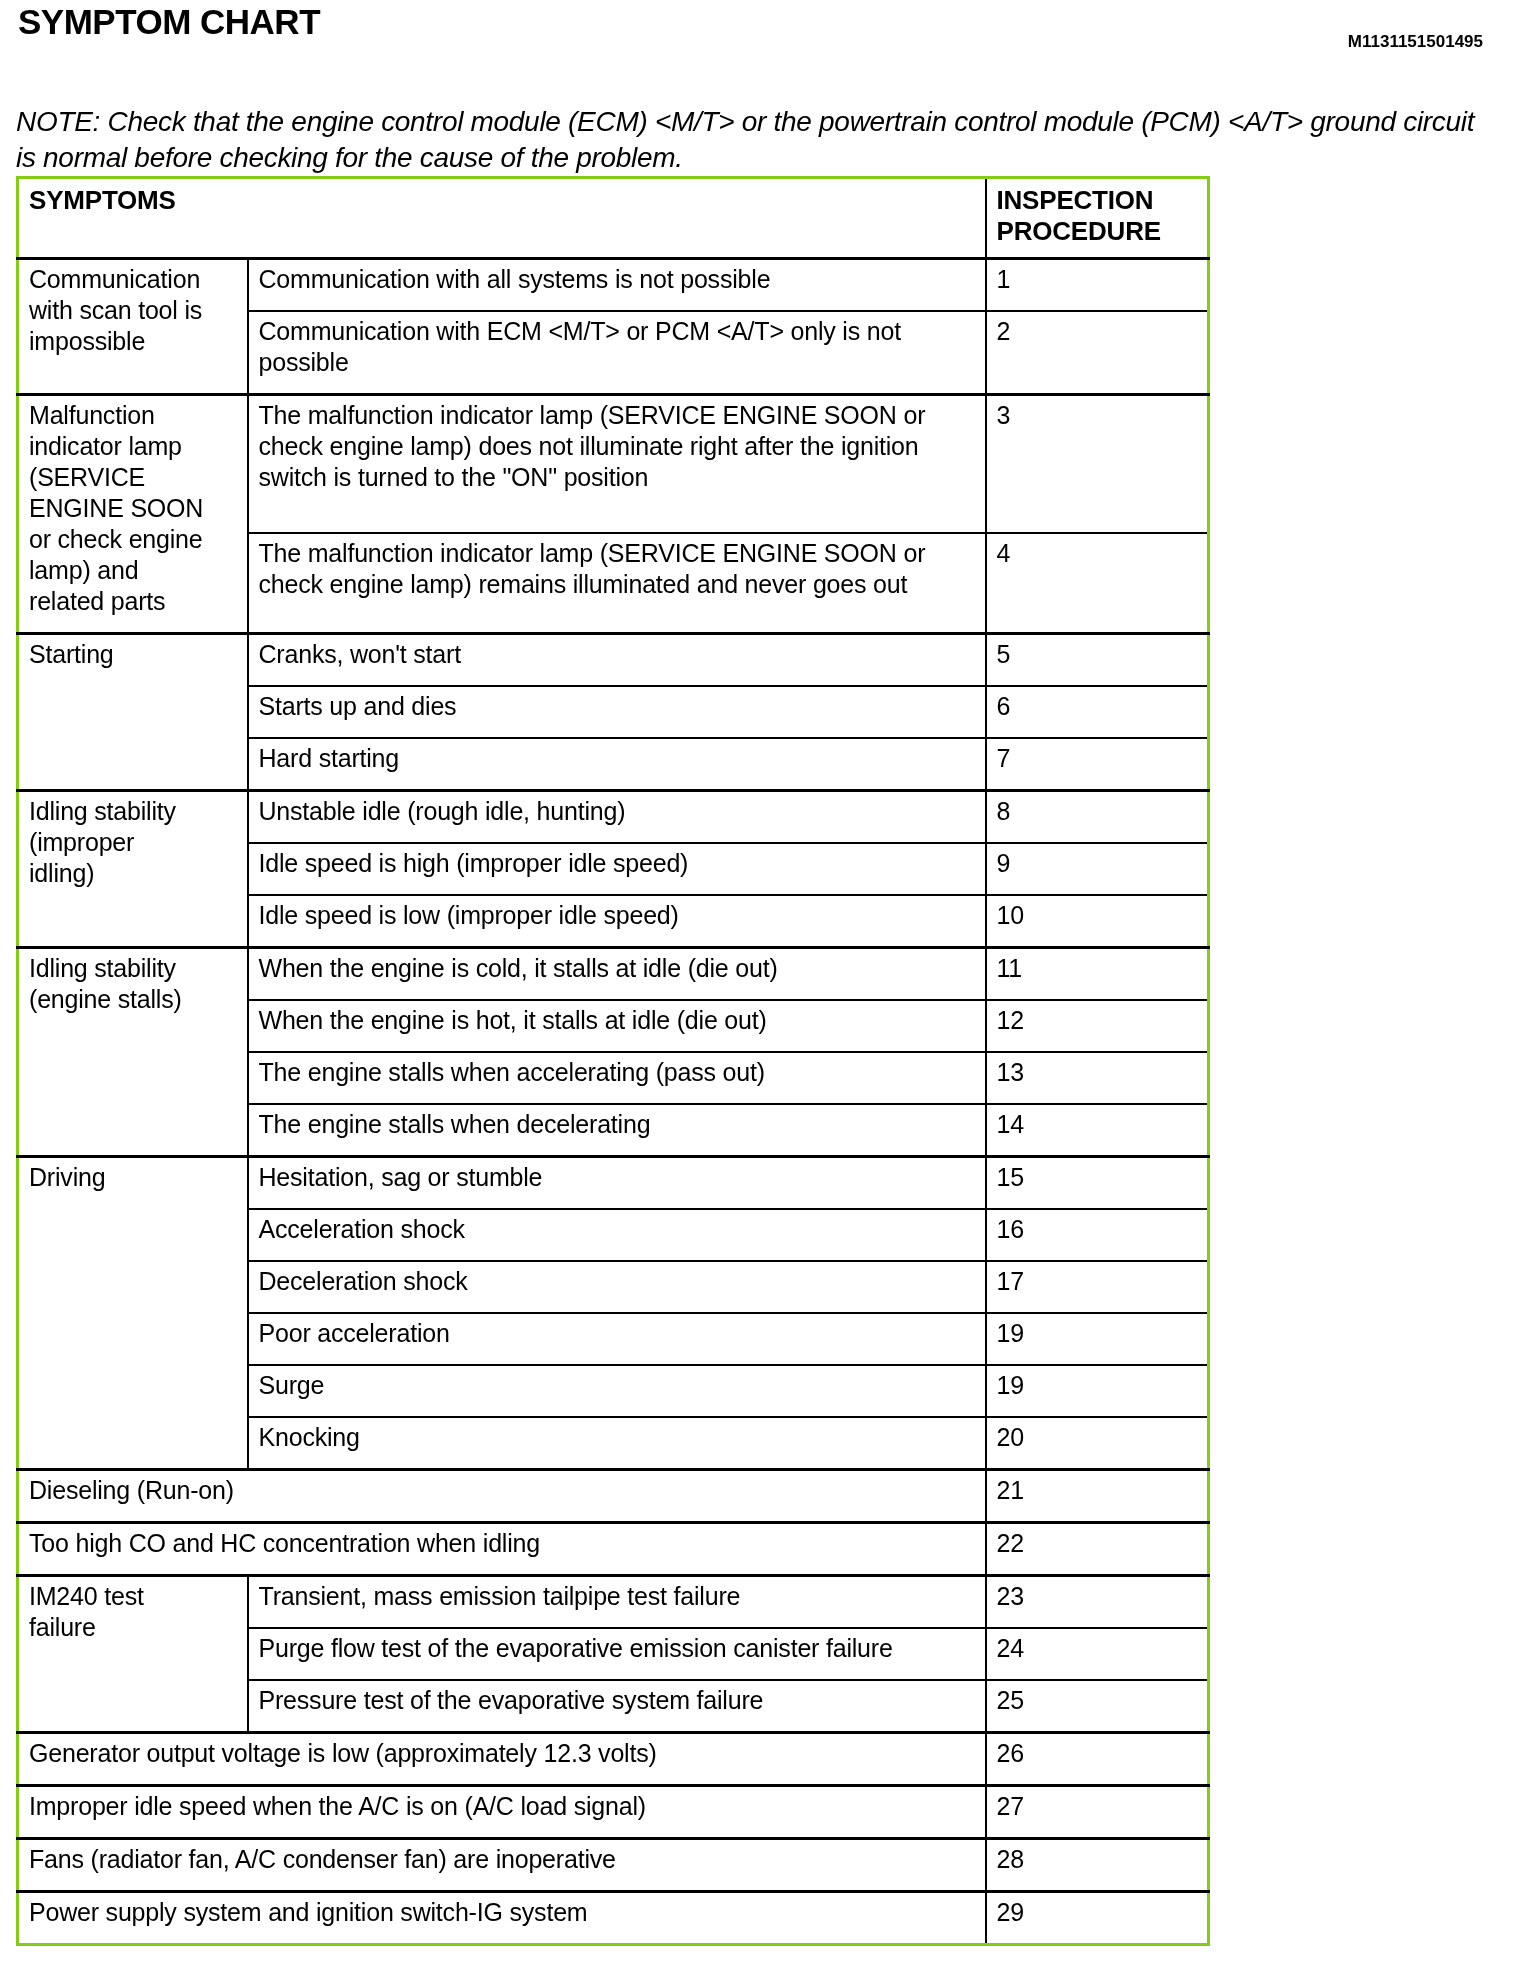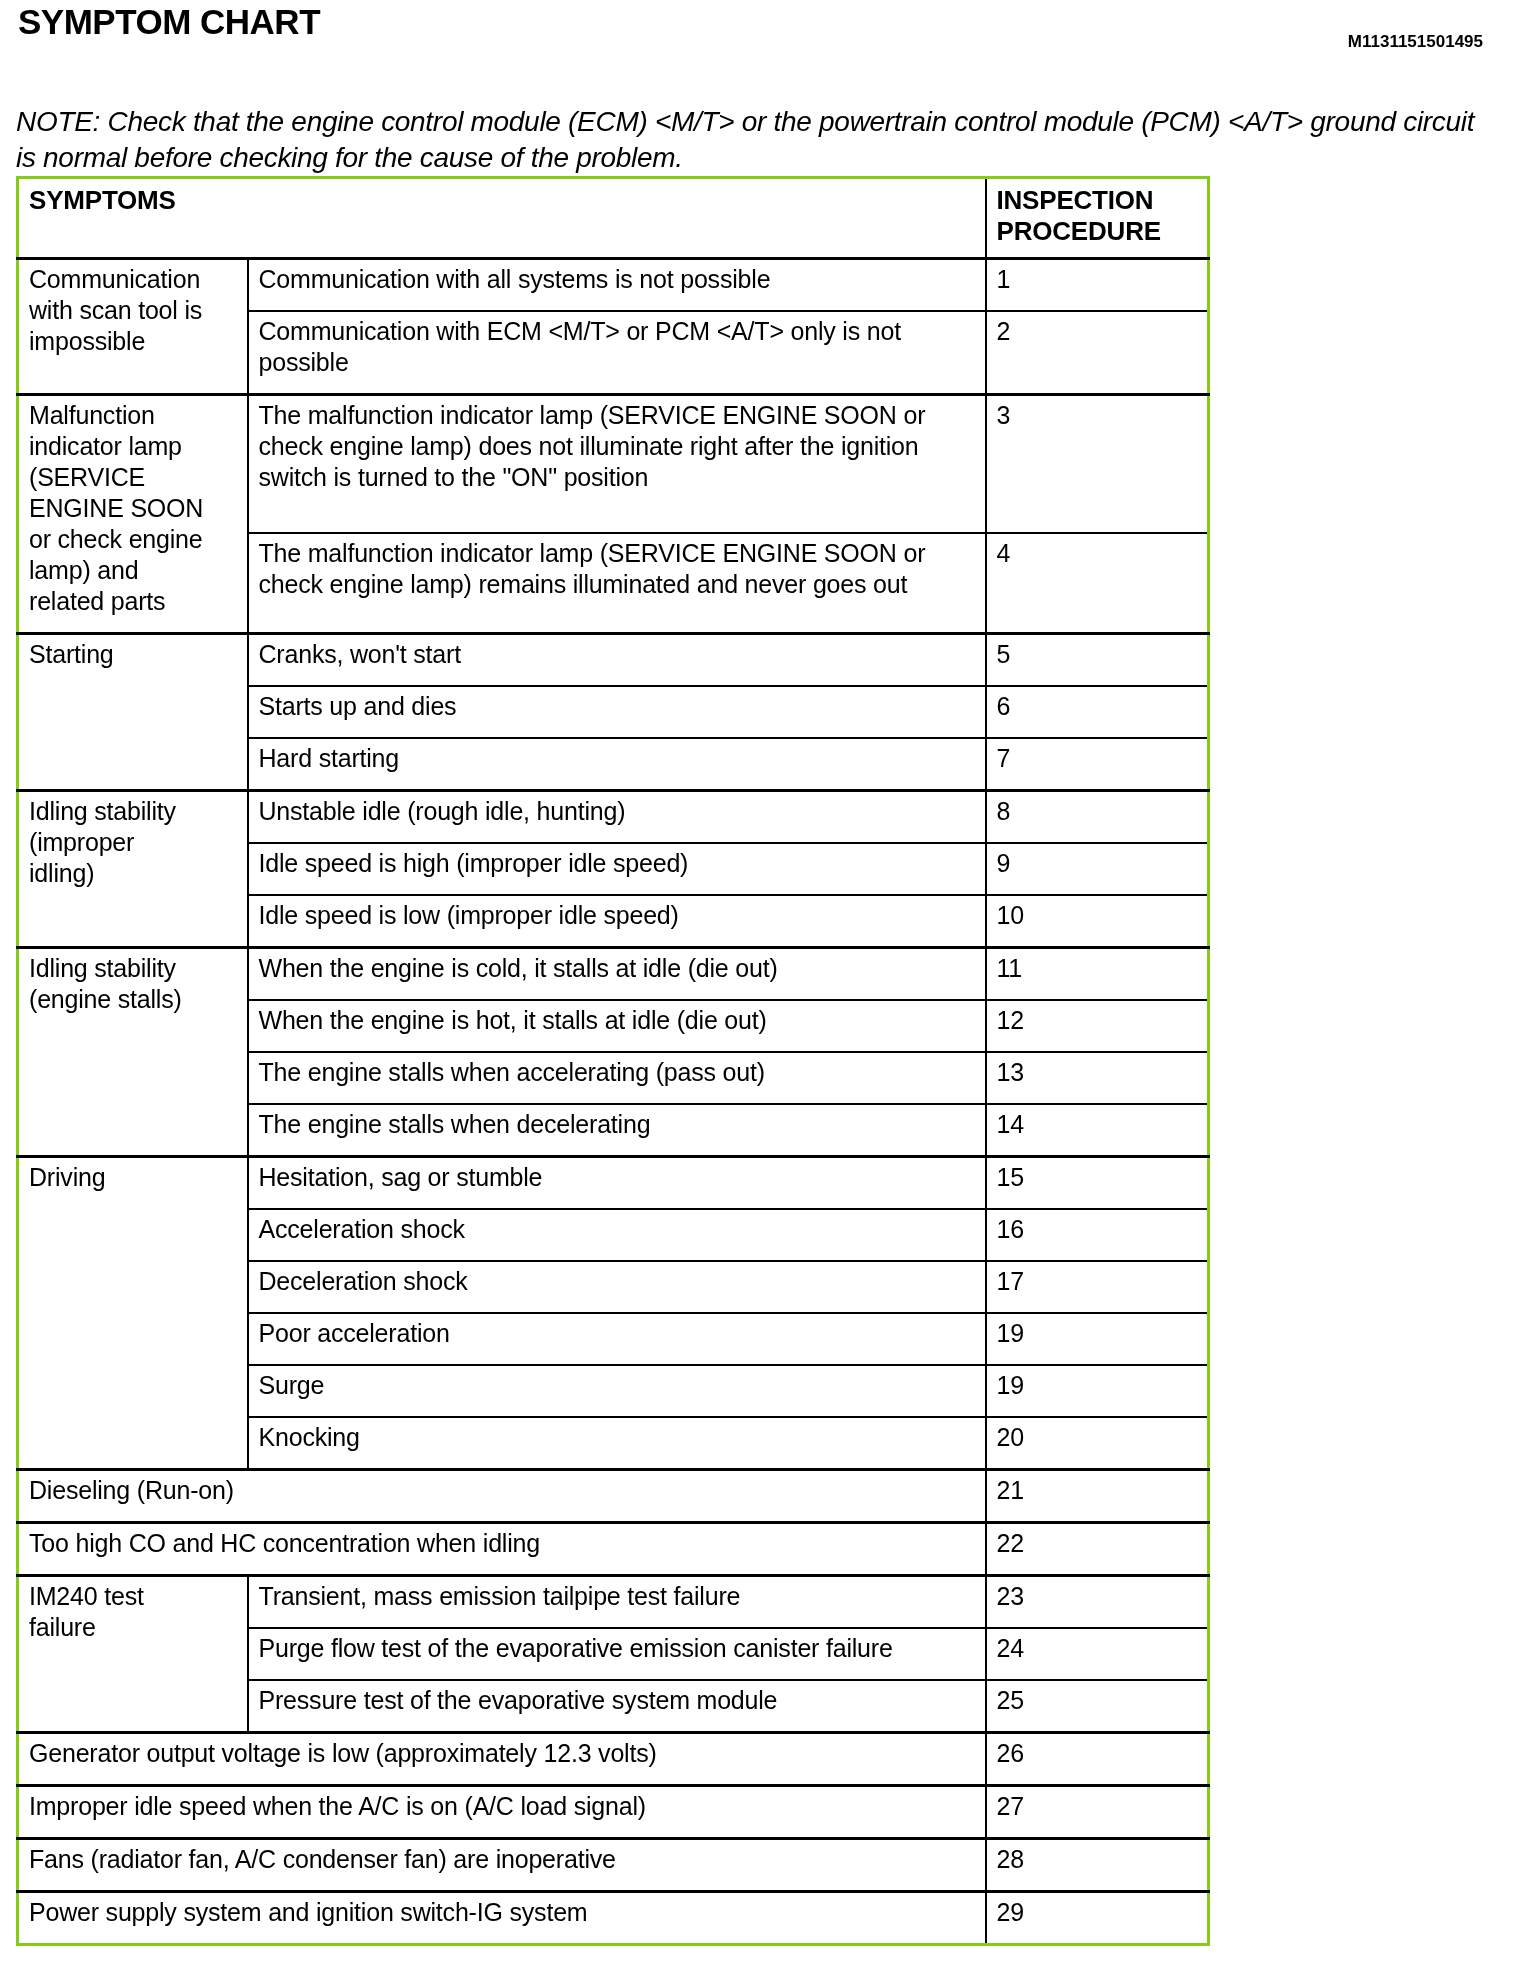--- a/index.html
+++ b/index.html
@@ -176,21 +176,21 @@
         <td class="cat" rowspan="3">IM240 test
 failure</td>
         <td class="sym">Transient, mass emission tailpipe test failure</td>
         <td class="proc">23</td>
       </tr>
       <tr>
         <td class="sym">Purge flow test of the evaporative emission canister failure</td>
         <td class="proc">24</td>
       </tr>
       <tr>
-        <td class="sym">Pressure test of the evaporative system module</td>
+        <td class="sym">Pressure test of the evaporative system failure</td>
         <td class="proc">25</td>
       </tr>
       <tr class="group-start">
         <td class="sym" colspan="2">Generator output voltage is low (approximately 12.3 volts)</td>
         <td class="proc">26</td>
       </tr>
       <tr class="group-start">
         <td class="sym" colspan="2">Improper idle speed when the A/C is on (A/C load signal)</td>
         <td class="proc">27</td>
       </tr>

